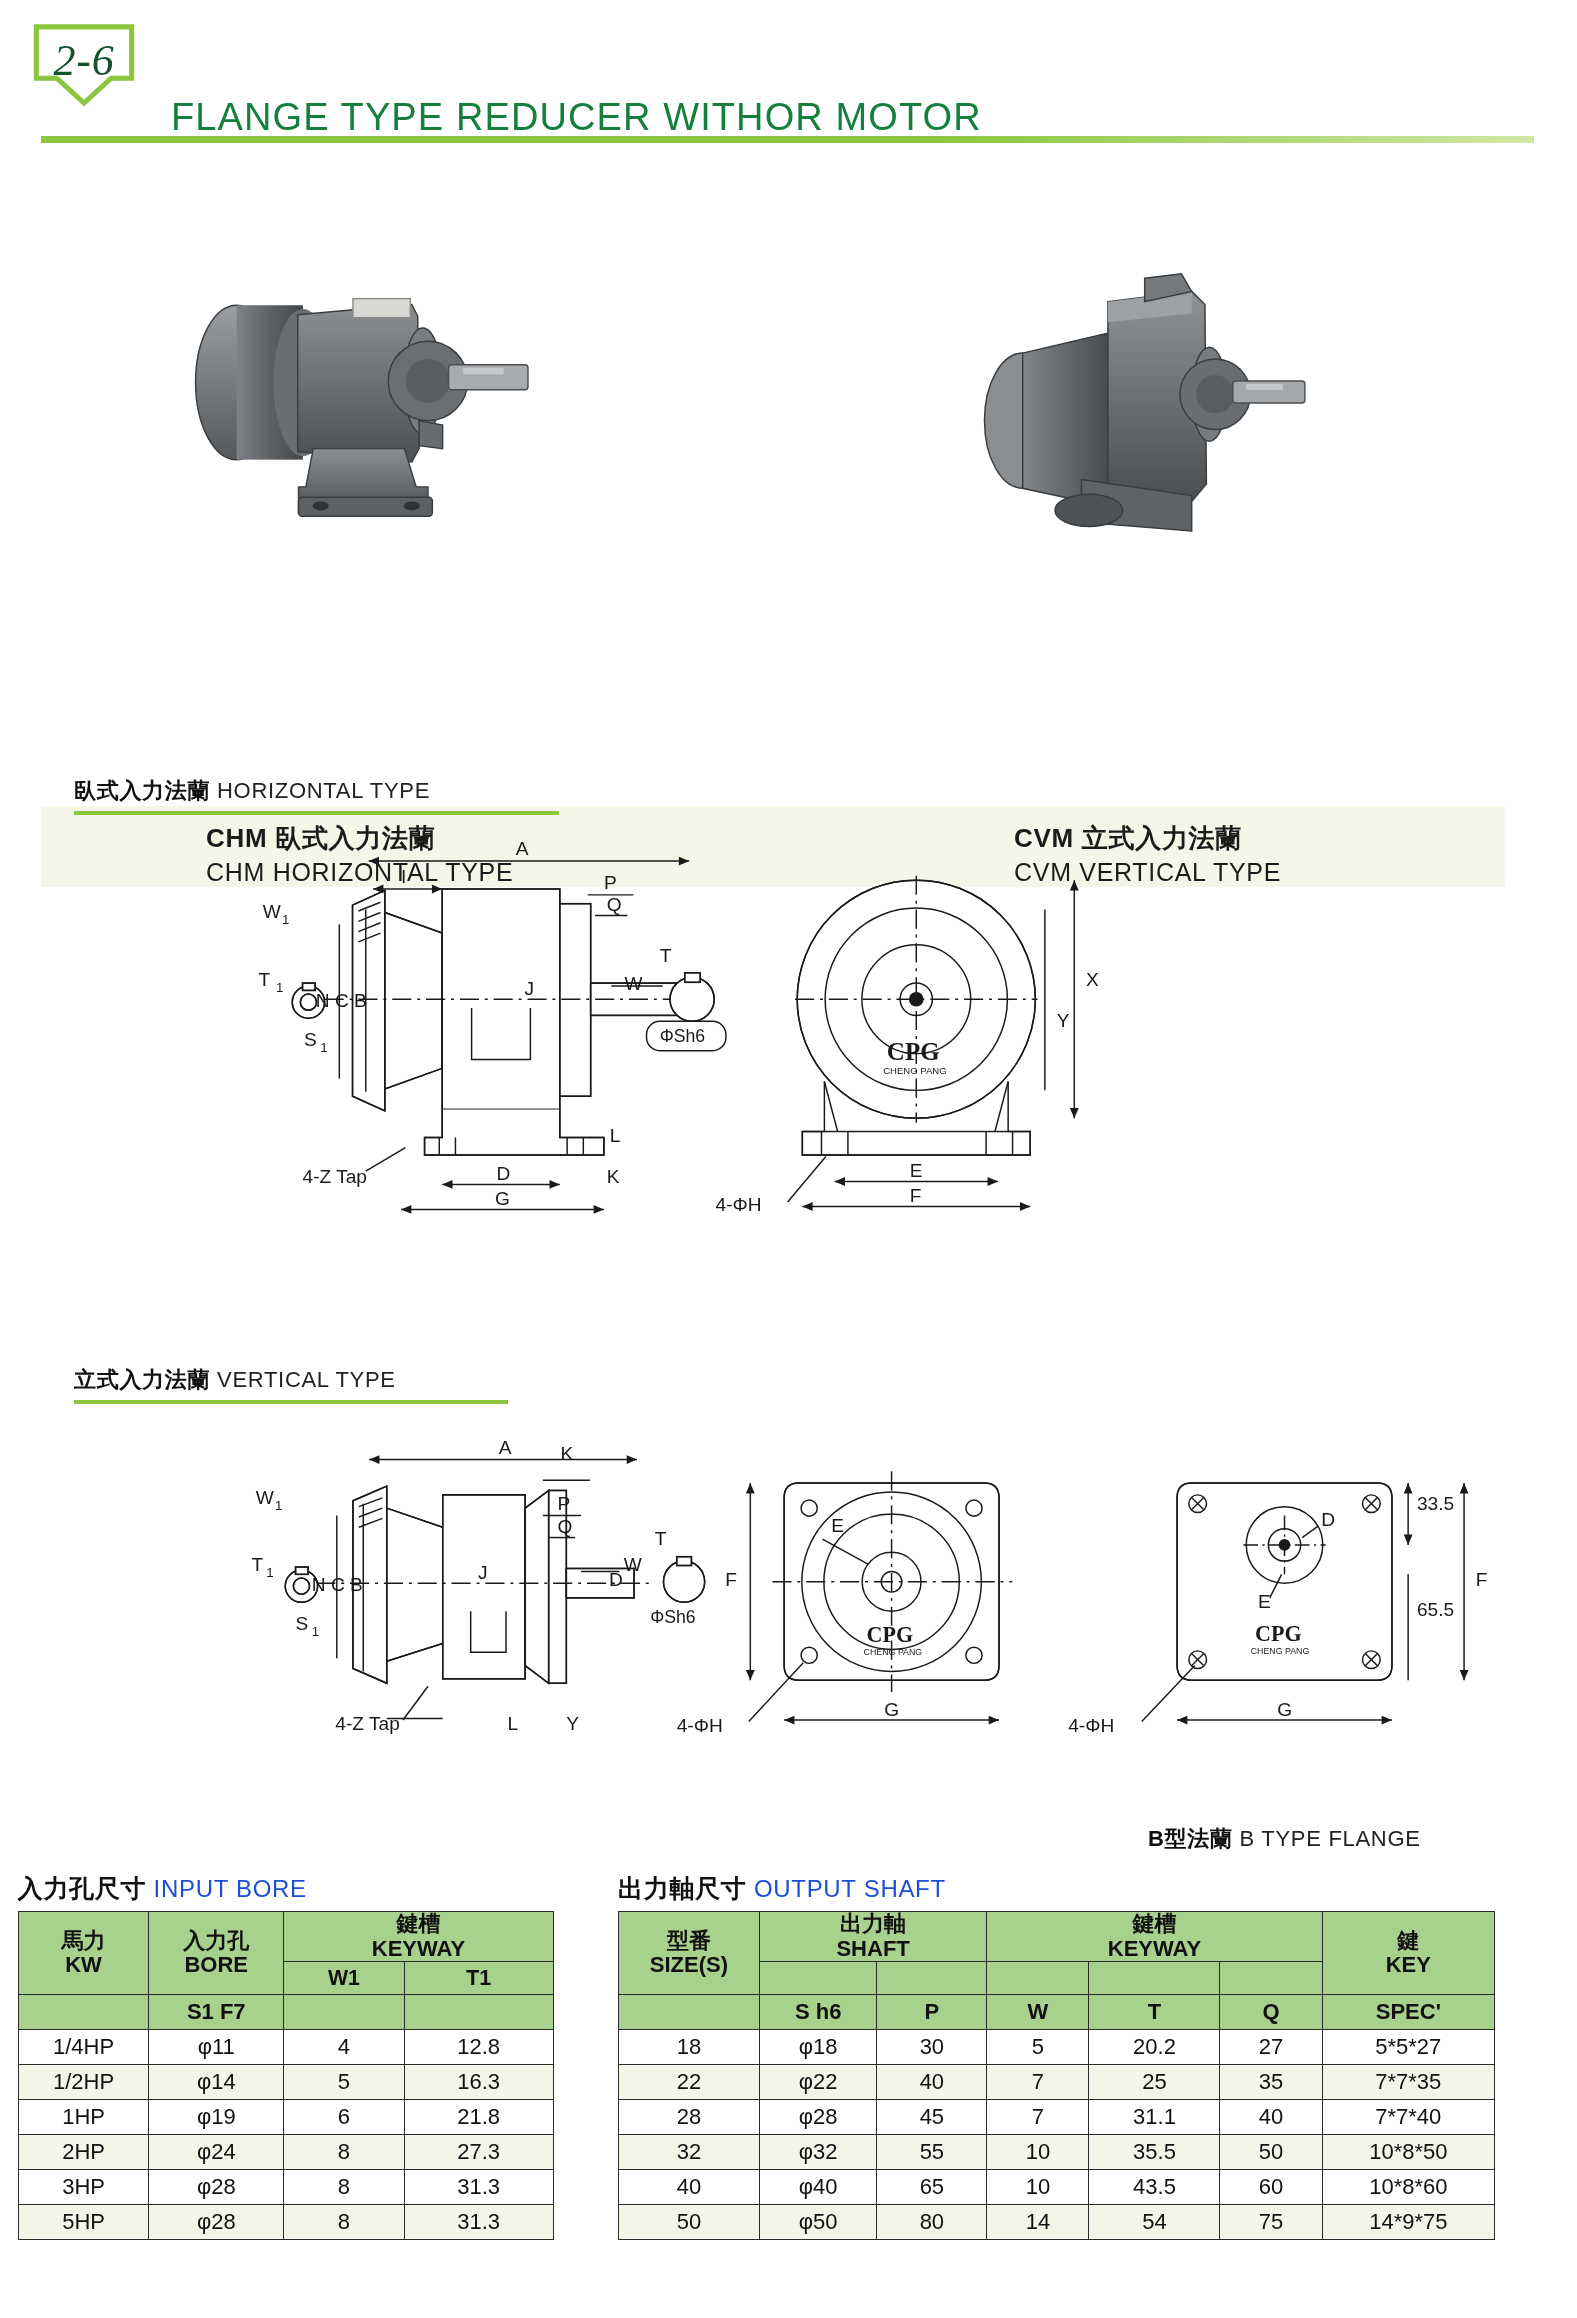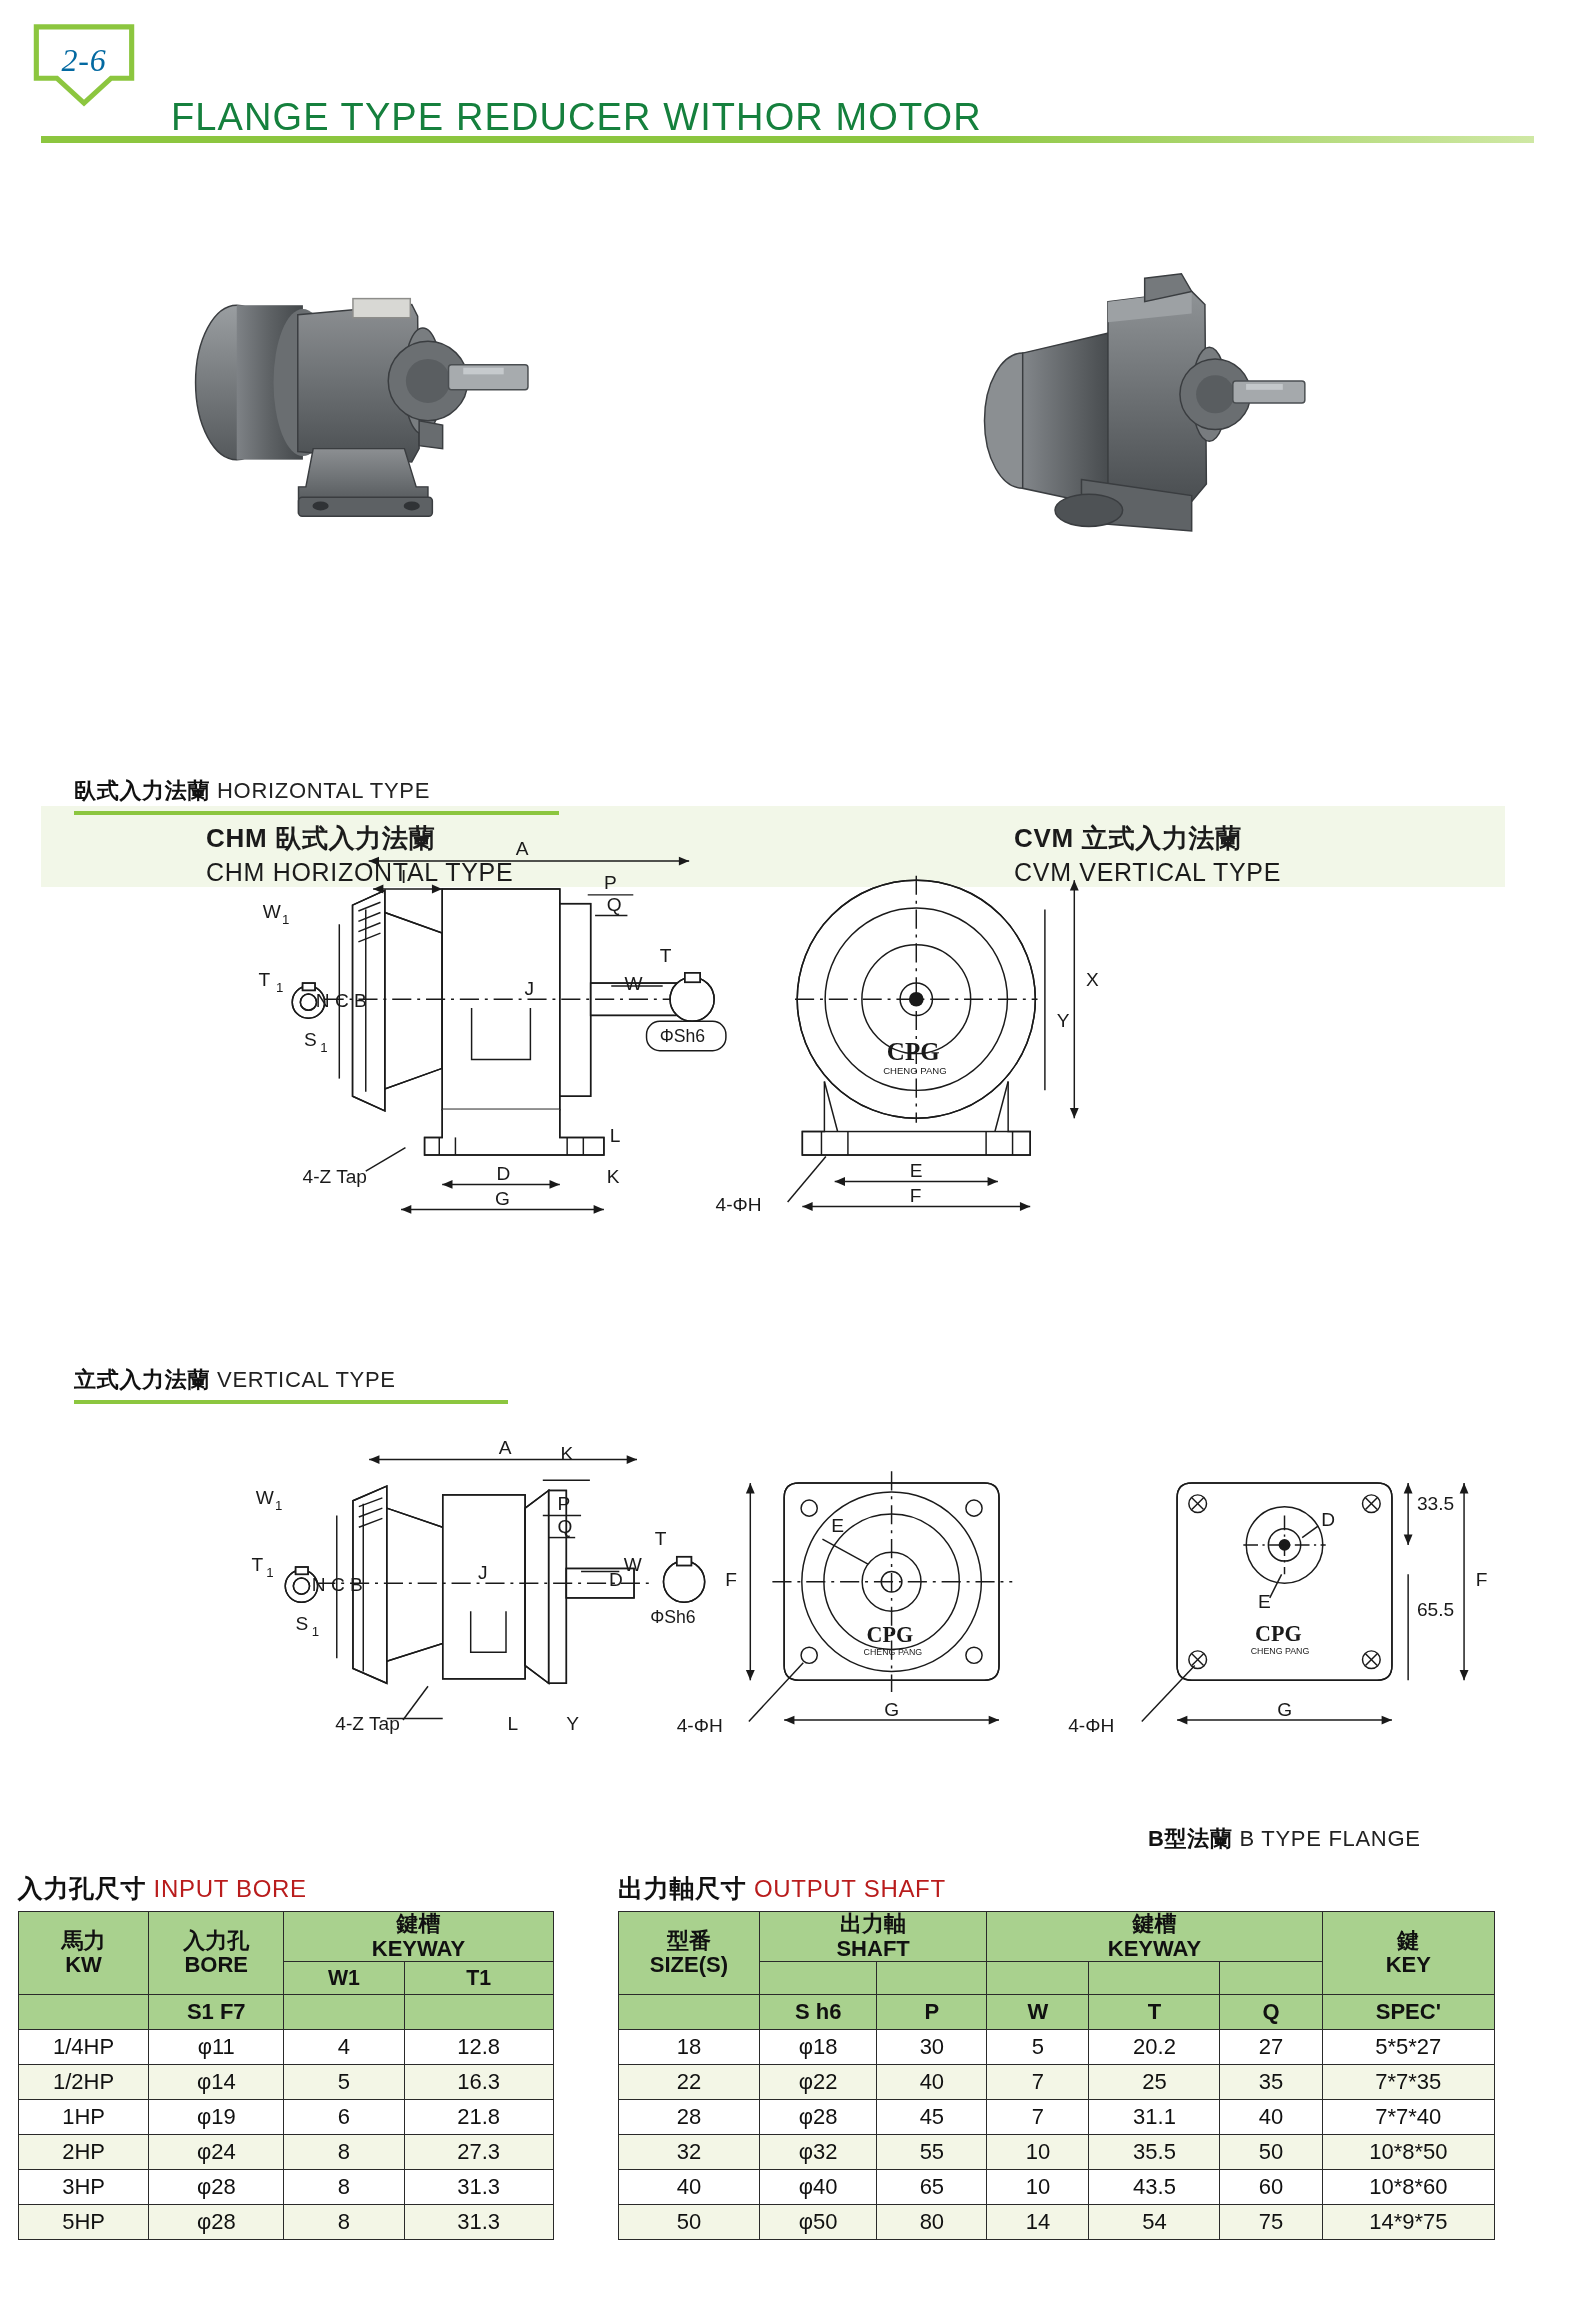--- a/index.html
+++ b/index.html
@@ -20,21 +20,21 @@
     background:linear-gradient(to right,#8cc63f 0%, #8cc63f 60%, #cfe8a4 100%);
   }
   .hex{
     position:absolute;left:29px;top:20.6px;width:110px;height:91px;
   }
   .hex svg{display:block;}
   .hex-num{
     position:absolute;left:0;top:0;width:110px;height:79px;
     display:flex;align-items:center;justify-content:center;
     font-family:"Liberation Serif", serif;
-    font-style:italic;font-size:32px;color:#0369a1;letter-spacing:0.7px;
+    font-style:italic;font-size:44px;color:#14532d;letter-spacing:0.7px;
   }
   .hdr-title-cn{
     position:absolute;left:169px;top:43px;
     font-size:35px;font-weight:bold;letter-spacing:2.2px;color:#111;
   }
   .hdr-title-en{
     position:absolute;left:171px;top:96px;
     font-size:38px;letter-spacing:1.1px;color:#15803d;font-weight:400;
   }
 
@@ -63,21 +63,21 @@
     position:absolute;height:4.4px;background:#8cc63f;
   }
 
   
   .draw{position:absolute;}
   .draw svg{display:block;}
 
   
   .tbl-title{position:absolute;font-size:24px;color:#111;letter-spacing:0.7px;}
   .tbl-title b{font-weight:bold;font-size:25px;}
-  .tbl-title span{font-weight:400;color:#b91c1c;}
+  .tbl-title span{font-weight:400;color:#1d4ed8;}
 
   table{border-collapse:collapse;position:absolute;}
   table td,table th{
     border:1.5px solid #2a2a2a;
     text-align:center;
     font-size:22px;
     font-family:"Liberation Sans", sans-serif;
     color:#111;
     padding:0;
   }

